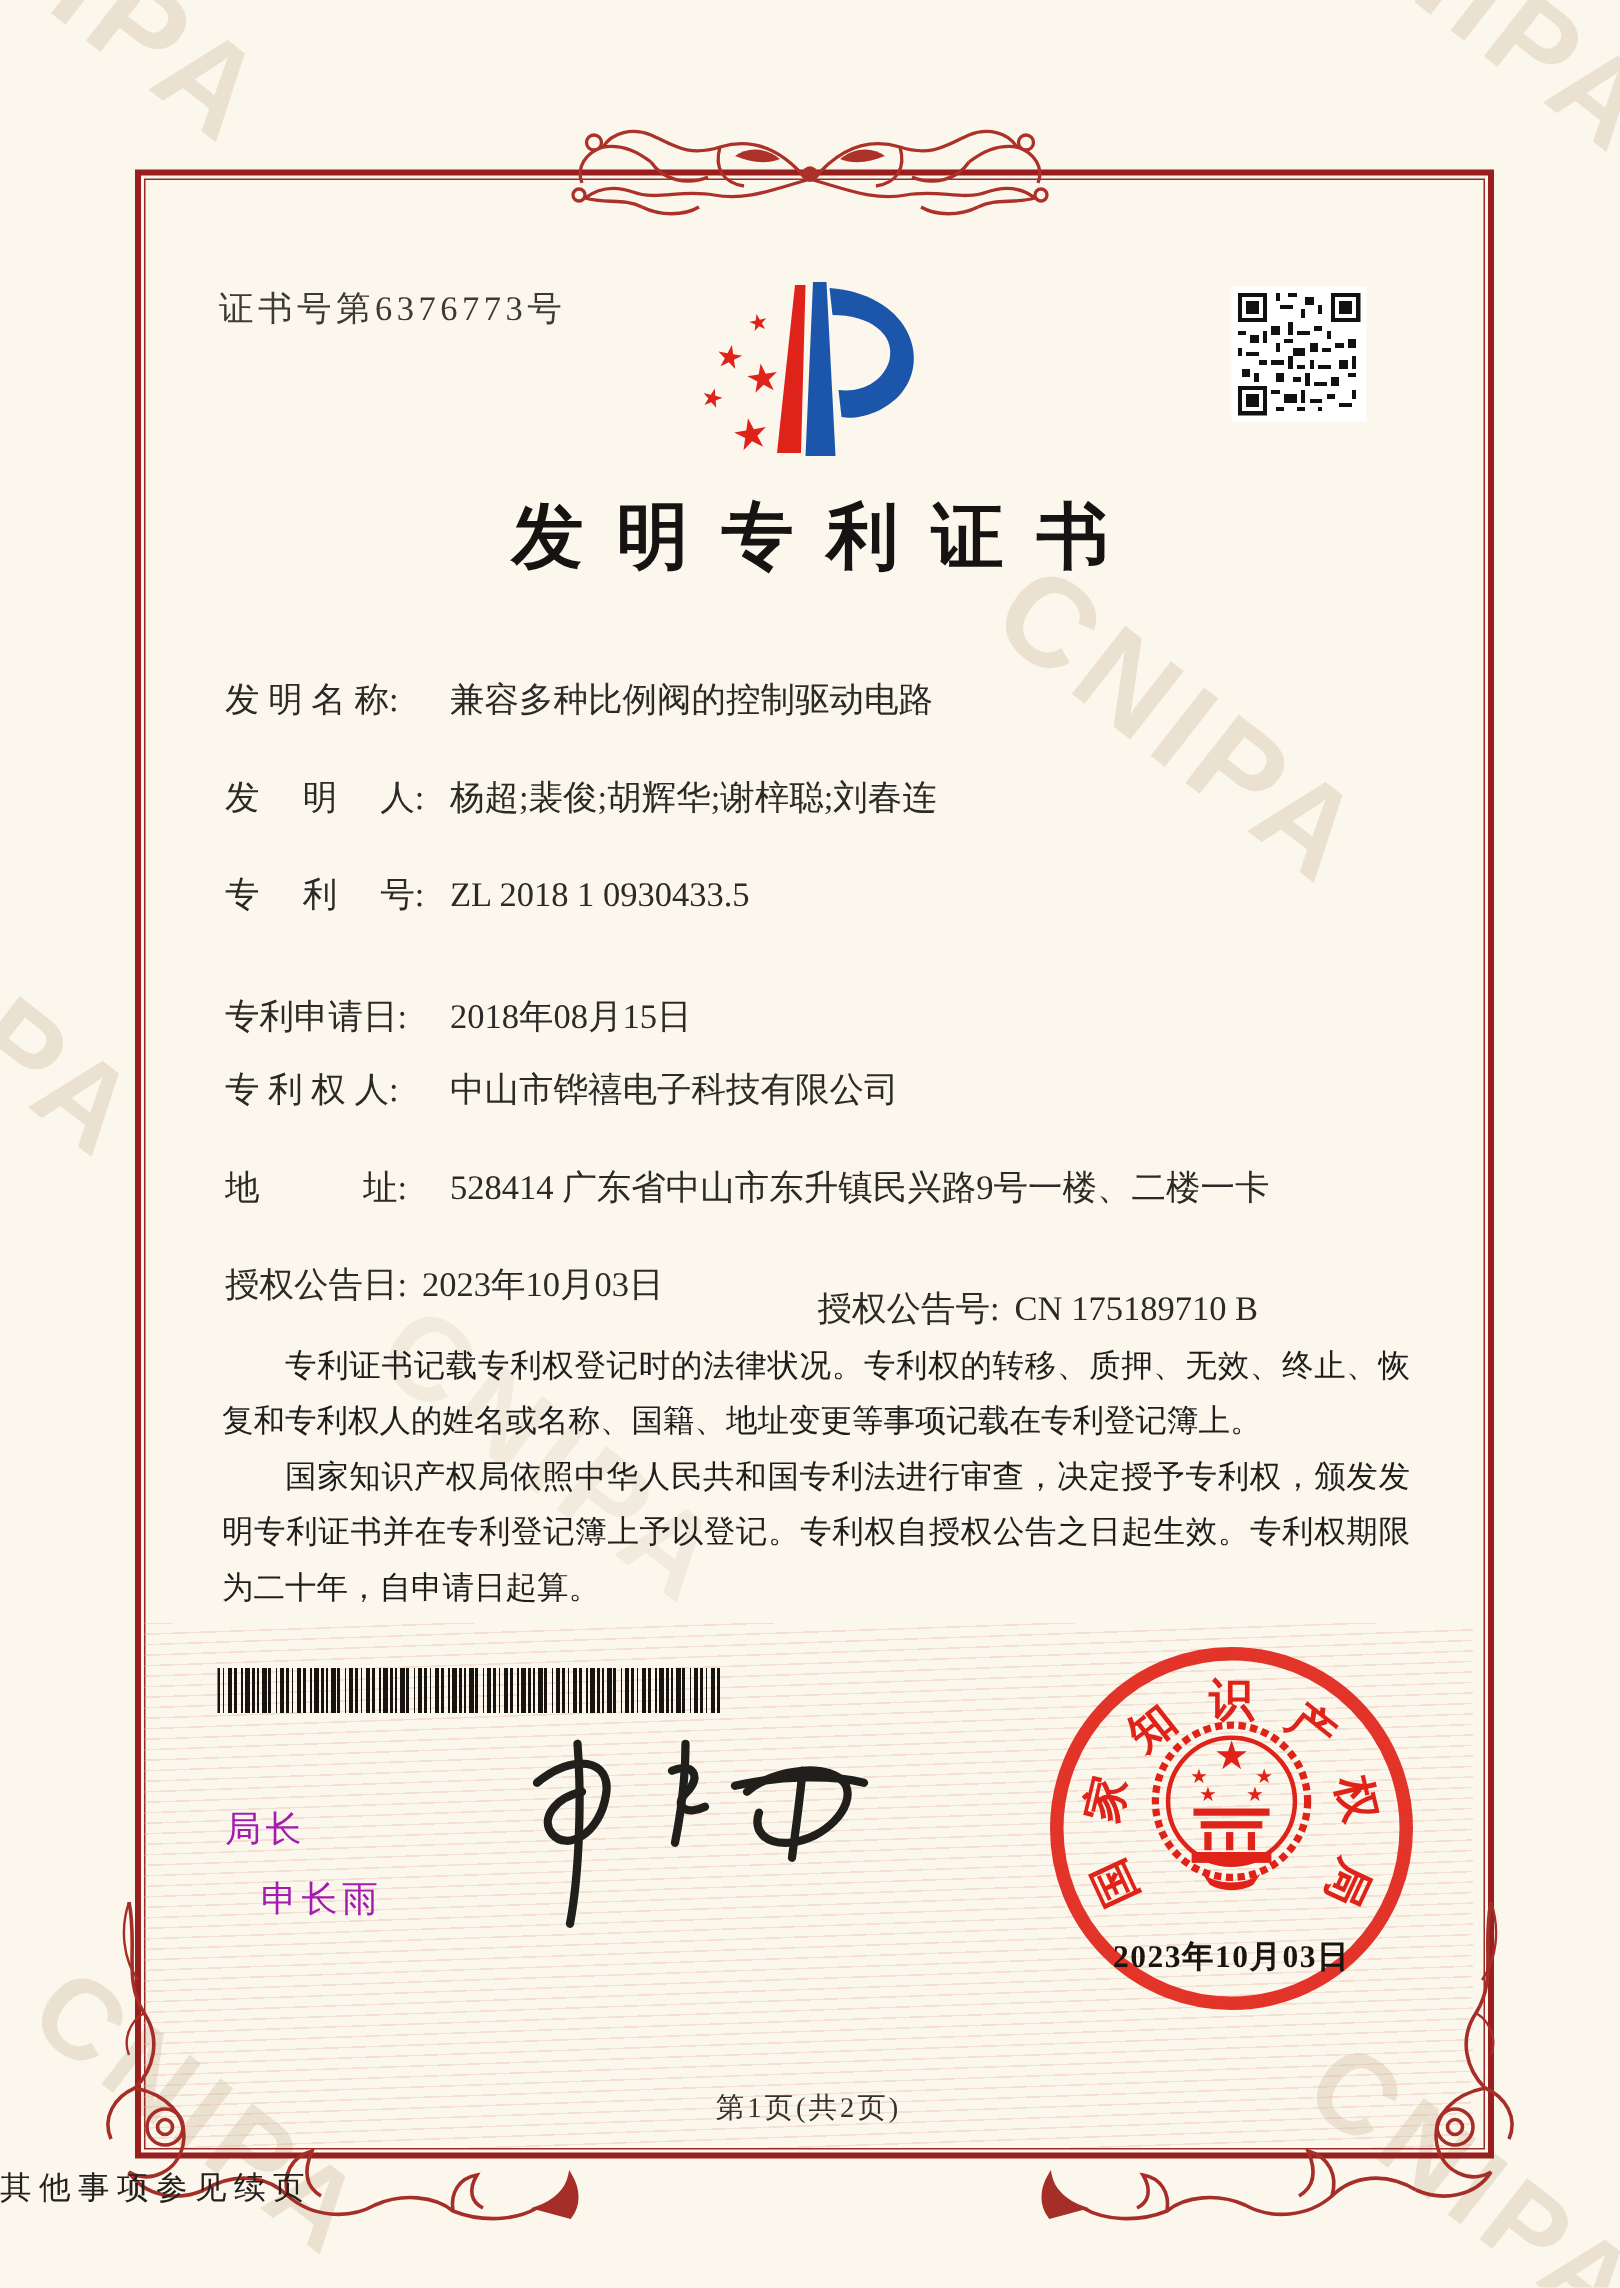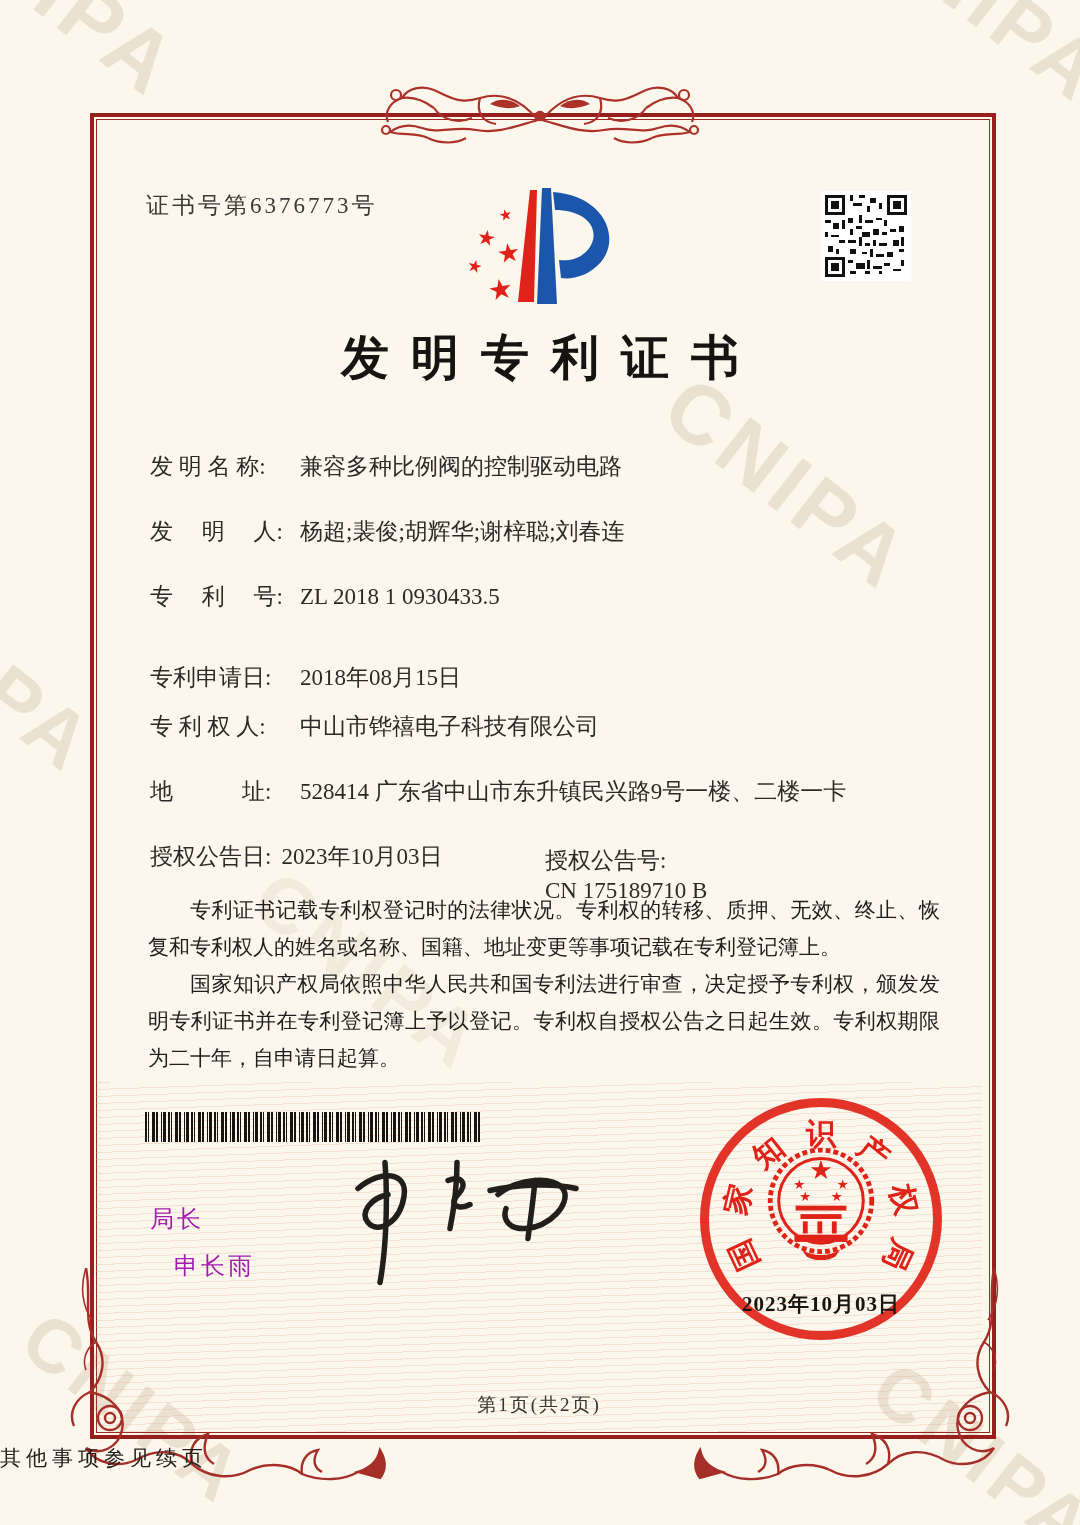--- a/index.html
+++ b/index.html
@@ -74,21 +74,21 @@
   .frow{position:absolute;left:0;display:flex;line-height:30px;white-space:nowrap;}
   .frow .lab{width:150px;flex:0 0 150px;}
   .frow.r0{top:0;}
   .frow.r1{top:65px;}
   .frow.r2{top:130px;}
   .frow.r3{top:195px;margin-top:16px;}
   .frow.r4{top:260px;}
   .frow.r5{top:325px;}
   .grant{position:absolute;top:390px;left:0;width:800px;line-height:30px;white-space:nowrap;}
   .grant .pair{display:inline-flex;}
-  .grant .pair2{position:absolute;left:395px;top:4px;flex-direction:column;}
+  .grant .pair2{position:absolute;left:395px;top:16px;}
   .grant .lab{margin-right:10px;}
 
   
   .paras{
     position:absolute;left:148px;top:892px;width:792px;
     font-size:21px;line-height:37px;color:#1f1e1c;
     text-align:justify;
   }
   .paras p{margin:0;text-indent:2em;}
 

